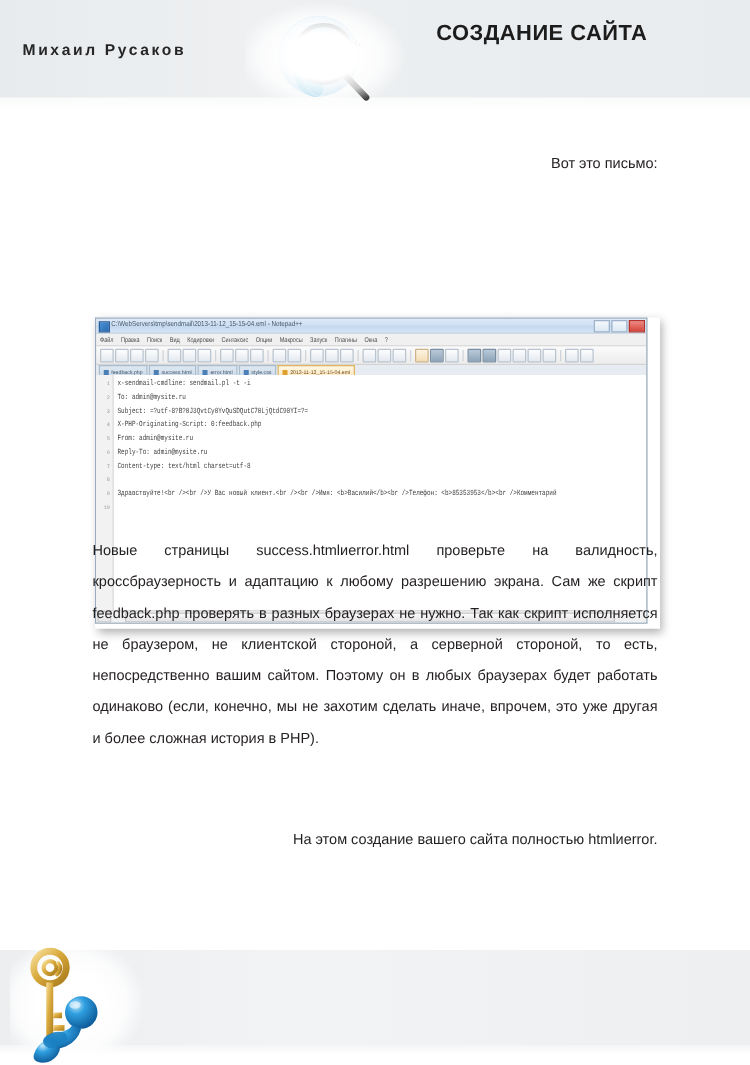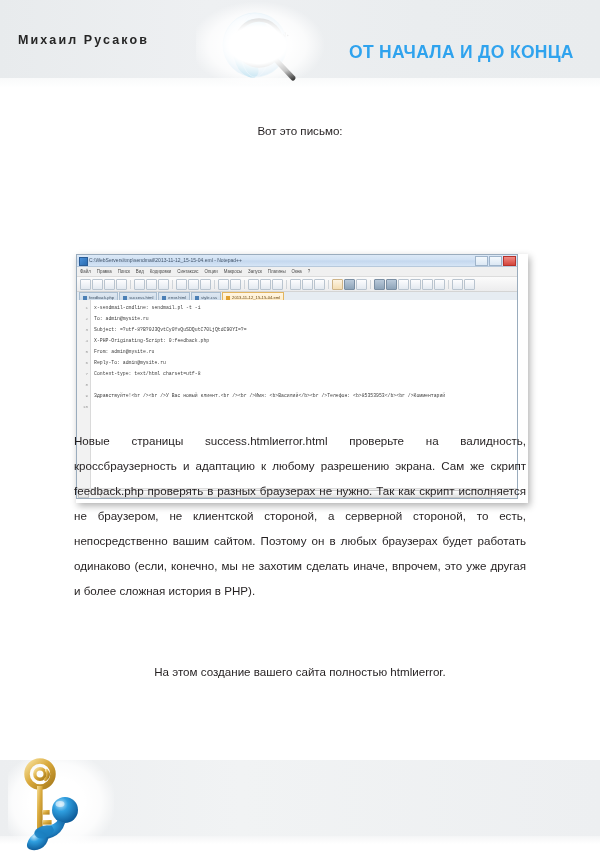--- a/index.html
+++ b/index.html
@@ -44,21 +44,21 @@
   }
 
   
   .content{position:absolute;left:0;top:88px;width:600px;}
   .para{
     position:absolute;
     left:74px;width:452px;
     font-size:11.6px;color:#231f20;line-height:25px;
     text-align:justify;
   }
-  .para.nojust{text-align:center;}
+  .para.nojust{text-align:right;}
 
   
   .shot{
     position:absolute;left:76px;top:166px;
     width:452px;height:249px;
     background:#ffffff;
     box-shadow:2px 3px 7px rgba(0,0,0,0.30);
   }
   .np-win{
     position:absolute;left:0;top:0;width:440px;height:243px;
@@ -215,21 +215,21 @@
       <circle cx="63" cy="41" r="23" fill="none" stroke="#2b2b2b" stroke-width="3.4" opacity="0.93"></circle>
       <circle cx="63" cy="41" r="21" fill="#ffffff" opacity="0.26"></circle>
       <line x1="79" y1="57" x2="97" y2="76" stroke="#1e1e1e" stroke-width="5" stroke-linecap="round"></line>
       <g transform="rotate(-19 63 41)">
         <rect x="44" y="35" width="39" height="11" fill="#ffffff" opacity="0.88" stroke="#cccccc" stroke-width="0.4"></rect>
         <text x="46" y="44" font-family="Liberation Serif, serif" font-size="9.5" font-weight="bold" fill="#1a1a1a">http://www.</text>
       </g>
     </svg>
   </div>
 
-  <div class="title-sub">ОТ НАЧАЛА И ДО КОНЦА</div>
+  <div class="title-main">СОЗДАНИЕ САЙТА</div>
 </div>
 
 <div class="content">
 
   <div class="para nojust" style="top:30px;">Вот это письмо:</div>
 
   <div class="shot">
     <div class="np-win">
 
       <div class="np-title">

